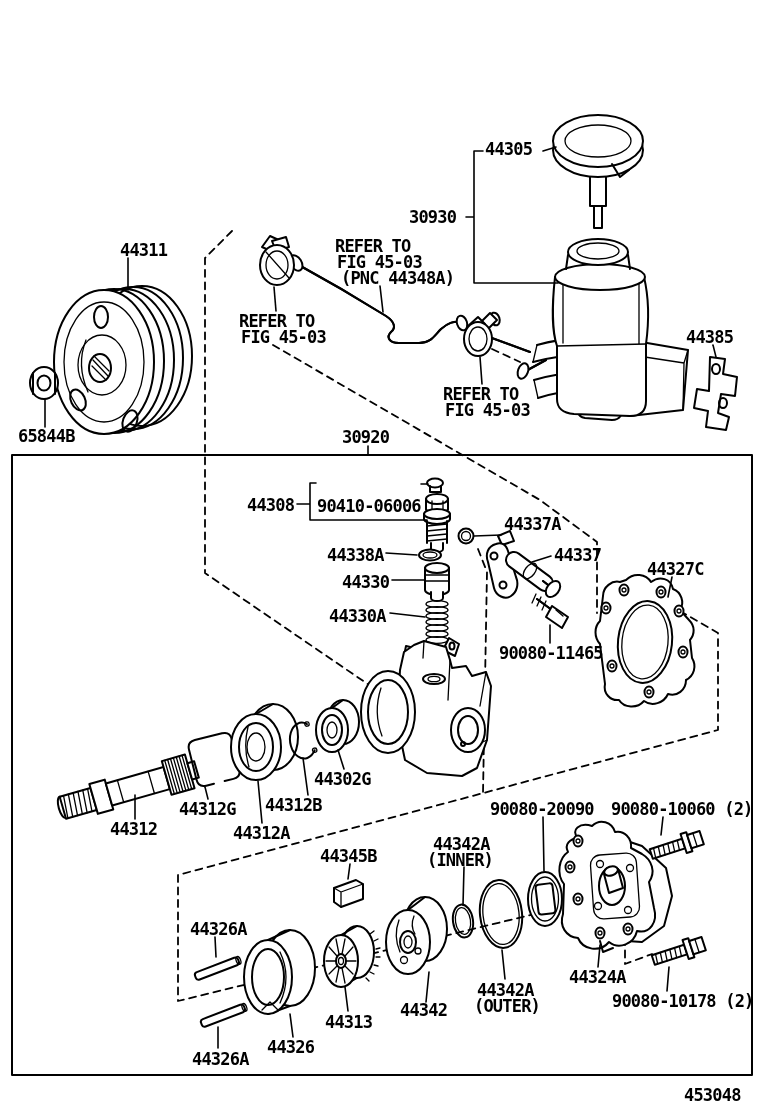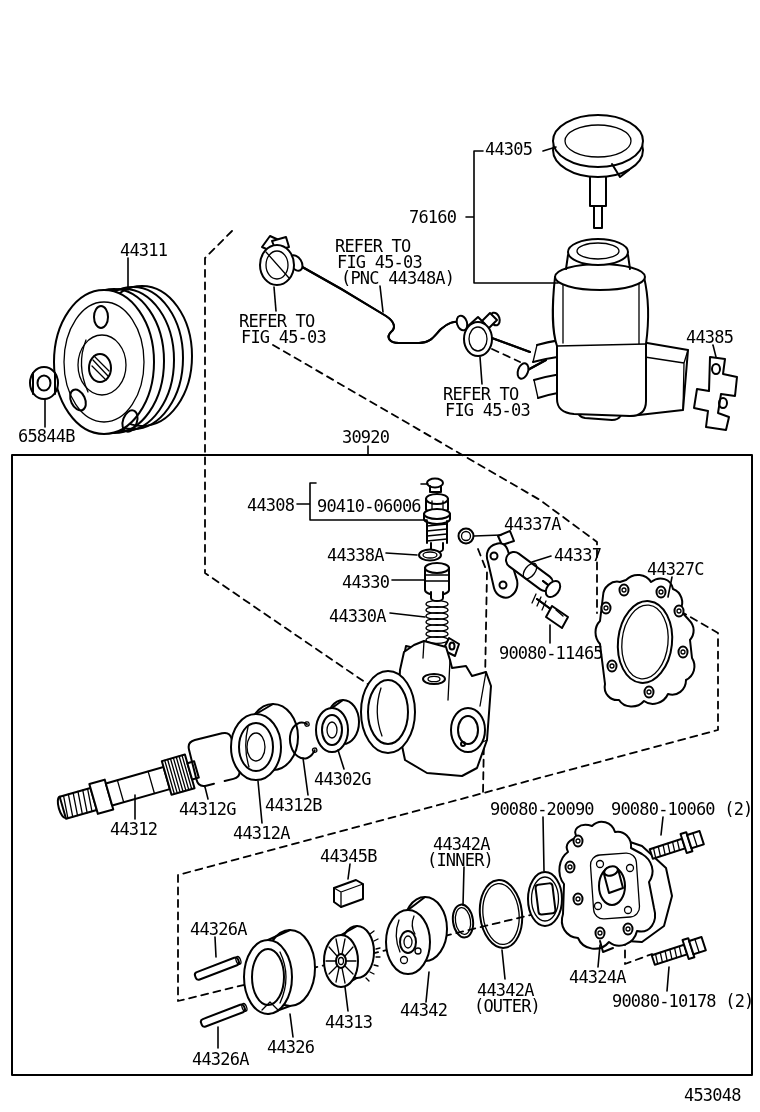--- a/index.html
+++ b/index.html
@@ -9,21 +9,21 @@
   #art path,#art ellipse,#art rect,#art circle{
       stroke:#000;stroke-width:2;fill:none;stroke-linecap:round;stroke-linejoin:round}
   #art .fw{fill:#fff}
   #art .thin{stroke-width:1.3}
   #art .ld{stroke-width:1.6}
   #art .dash{stroke-dasharray:7 5.5;stroke-width:1.8}
   #art .dash2{stroke-dasharray:4 4;stroke-width:1.4}
   #art .t18{stroke-width:18}.t15{stroke-width:15}.t14{stroke-width:14}.t12{stroke-width:12}.t10{stroke-width:10}
   #art .w14{stroke:#fff;stroke-width:14}.w11{stroke:#fff;stroke-width:11}.w10{stroke:#fff;stroke-width:10}
   #art .w8{stroke:#fff;stroke-width:8}.w6{stroke:#fff;stroke-width:6}
-  .lbl{position:absolute;font-weight:400;font-size:17px;line-height:16px;letter-spacing:-0.8px;
+  .lbl{position:absolute;font-weight:700;font-size:17px;line-height:16px;letter-spacing:-0.8px;
        color:#000;white-space:nowrap}
 </style>
 </head>
 <body>
 
 <div class="stage">
 
 <svg id="art" width="760" height="1112" viewBox="0 0 760 1112">
 
   <g>
@@ -371,21 +371,21 @@
     <path class="ld" d="M543,817 L544,871"></path>
     <path class="ld" d="M663,817 L661,835"></path>
     <path class="ld" d="M598,967 L600,945"></path>
     <path class="ld" d="M667,991 L669,967"></path>
   </g>
 </svg>
 
 <div class="lbl" style="left:120px;top:242px">44311</div>
 <div class="lbl" style="left:18px;top:428px">65844B</div>
 <div class="lbl" style="left:485px;top:141px">44305</div>
-<div class="lbl" style="left:409px;top:209px">76160</div>
+<div class="lbl" style="left:409px;top:209px">30930</div>
 <div class="lbl" style="left:335px;top:238px">REFER TO</div>
 <div class="lbl" style="left:337px;top:254px">FIG 45-03</div>
 <div class="lbl" style="left:341px;top:270px">(PNC 44348A)</div>
 <div class="lbl" style="left:239px;top:313px">REFER TO</div>
 <div class="lbl" style="left:241px;top:329px">FIG 45-03</div>
 <div class="lbl" style="left:443px;top:386px">REFER TO</div>
 <div class="lbl" style="left:445px;top:402px">FIG 45-03</div>
 <div class="lbl" style="left:686px;top:329px">44385</div>
 <div class="lbl" style="left:342px;top:429px">30920</div>
 <div class="lbl" style="left:317px;top:498px">90410-06006</div>

